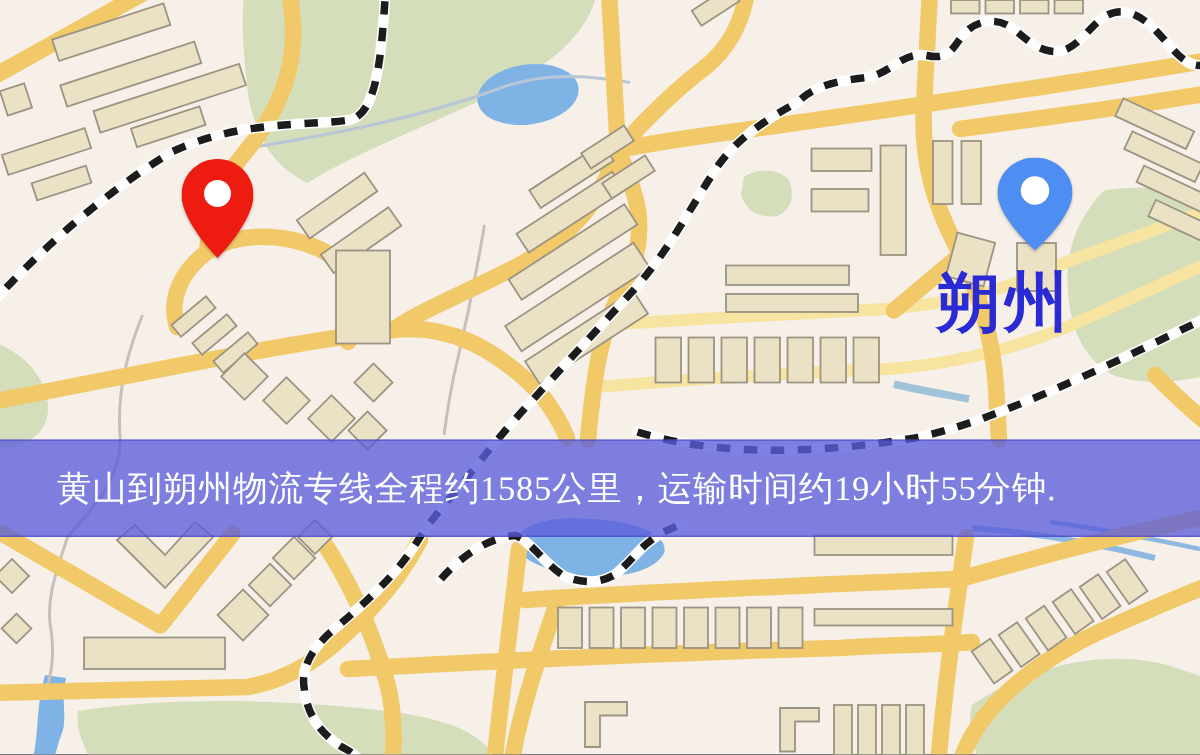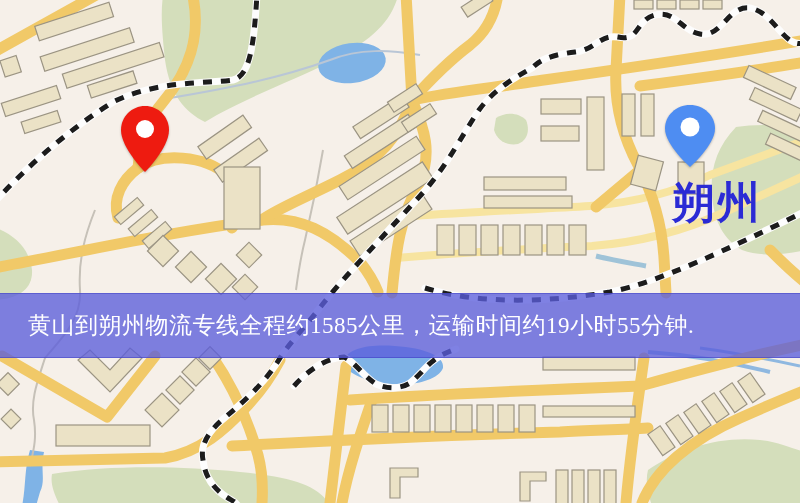--- a/index.html
+++ b/index.html
@@ -5,25 +5,25 @@
   html,body{margin:0;padding:0;background:#222;}
   .stage{position:relative;width:800px;height:503px;overflow:hidden;background:#f6f0e9;
          font-family:"Liberation Serif","DejaVu Serif",serif;}
   .map-bg{position:absolute;left:0;top:0;}
   .pin{position:absolute;filter:drop-shadow(0 1px 1px rgba(0,0,0,.25));}
   .pin-origin{left:121px;top:106px;}
   .pin-dest{left:665px;top:105px;}
   .marker-label{position:absolute;font-weight:bold;letter-spacing:2px;line-height:1;
                 white-space:nowrap;text-align:center;}
   .label-origin{left:86px;top:176px;font-size:45px;width:110px;}
-  .label-dest{left:664px;top:181px;font-size:43px;width:106px;}
+  .label-dest{left:616px;top:181px;font-size:43px;width:106px;}
   .banner{position:absolute;left:0;top:293px;width:800px;height:65px;
           border-top:1px solid rgba(55,55,190,.45);border-bottom:1px solid rgba(55,55,190,.45);
           box-sizing:border-box;display:flex;align-items:center;}
-  .banner span{font-size:23px;letter-spacing:.5px;padding-left:28px;white-space:nowrap;}
+  .banner span{font-size:23px;letter-spacing:.5px;padding-left:38px;white-space:nowrap;}
   
   .park{stroke:none;}
   .water-f{stroke:none;}
   .rd{fill:none;stroke-linecap:round;stroke-linejoin:round;}
   .rd-main{stroke-width:11;}
   .rd-minor{stroke-width:8;}
   .rail-base{fill:none;stroke:#fdfdfd;stroke-width:7;stroke-linecap:round;}
   .rail-dash{fill:none;stroke-width:5;stroke-dasharray:9 9;stroke-linecap:butt;}
   .bld{stroke:#9b9483;stroke-width:1.2;}
   .path-thin{fill:none;stroke:#c6c1b8;stroke-width:2;}

